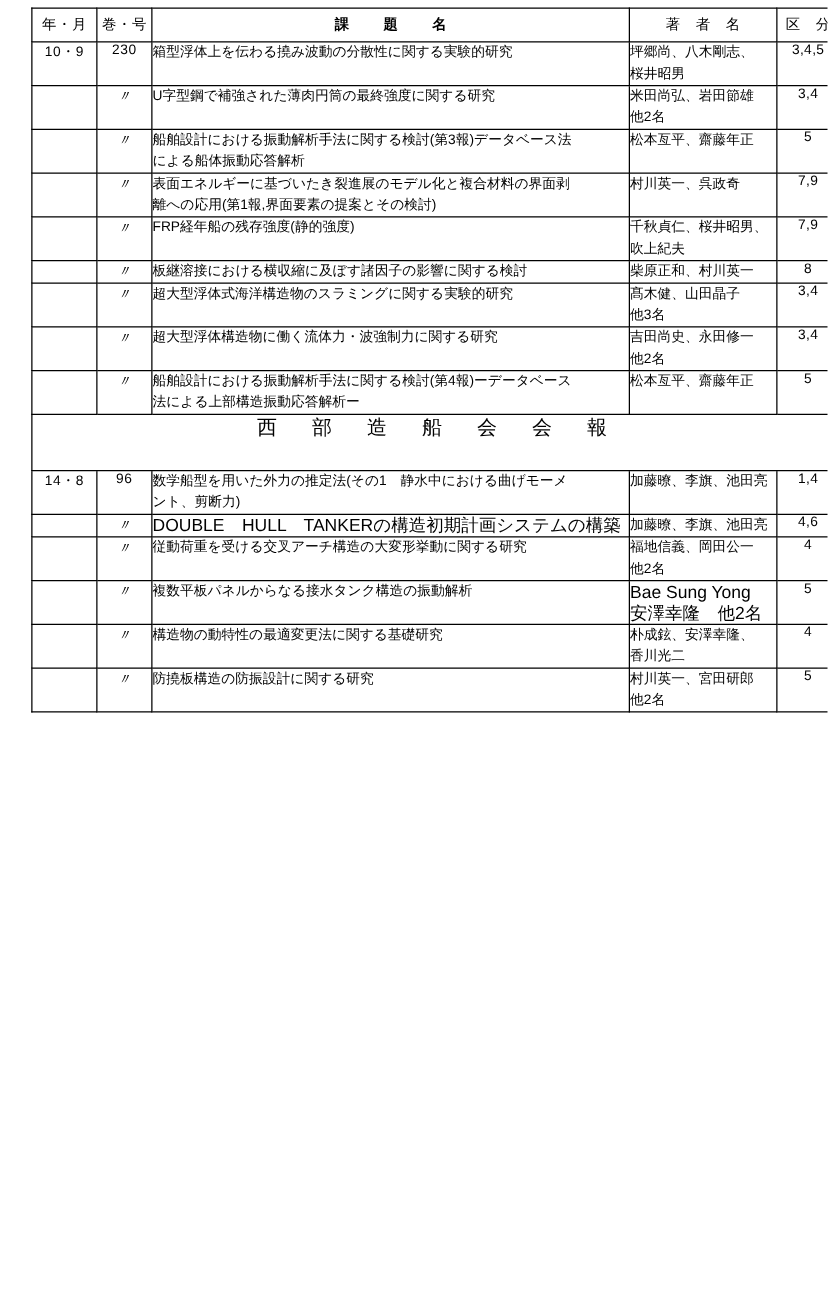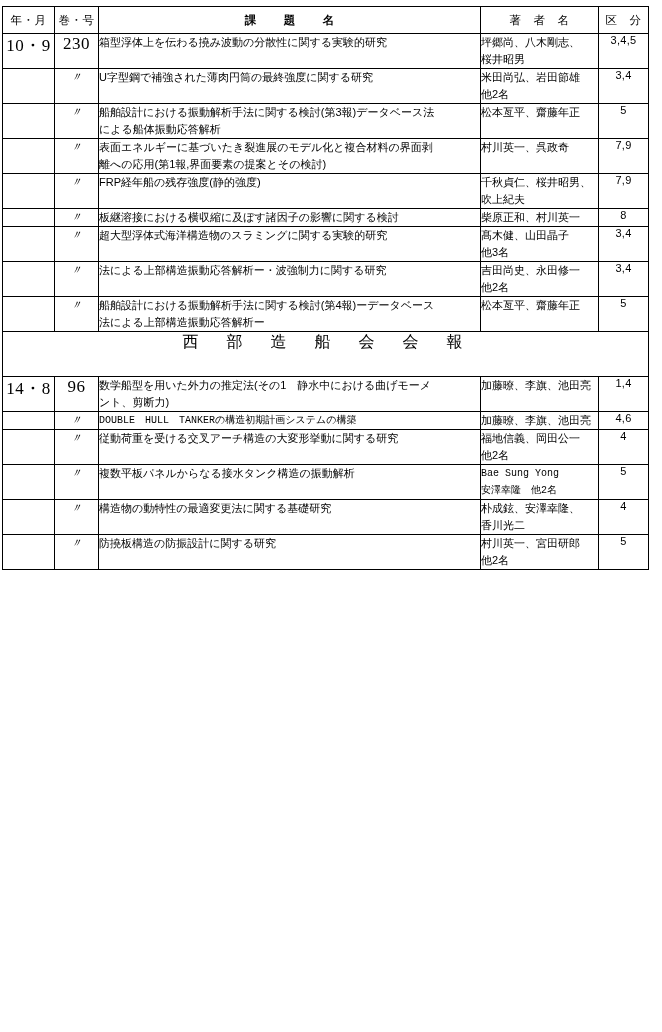--- a/index.html
+++ b/index.html
@@ -12,21 +12,21 @@
     height: 1032px;
     font-family: "Liberation Sans", sans-serif;
     color: #000000;
     -webkit-font-smoothing: none;
   }
   .page {
     position: relative;
     width: 662px;
     height: 1032px;
     box-sizing: border-box;
-    padding: 6px 8px 6px 2px;
+    padding: 6px 8px 6px 25px;
   }
   table.listing {
     border-collapse: collapse;
     table-layout: fixed;
     width: 646px;
     border: 1px solid #000;
   }
   table.listing td,
   table.listing th {
     border: 1px solid #000;
@@ -48,24 +48,23 @@
     line-height: 26px;
     letter-spacing: 0.5px;
   }
   .hdr td.title-h {
     letter-spacing: 8px;
     padding-left: 8px;
     font-weight: bold;
   }
   .cell-date, .cell-vol {
     text-align: center;
-    font-size: 17px;
+    font-size: 11px;
     padding-top: 9px;
     letter-spacing: 0.5px;
-    font-family: Liberation Serif, serif;
   }
   .cell-vol.ditto, .cell-date.ditto {
     font-family: "Liberation Serif", serif;
     font-style: italic;
     font-size: 12px;
   }
   .cell-title {
     font-size: 11px;
     line-height: 17px;
     padding: 8px 6px 8px 8px;
@@ -84,22 +83,22 @@
   }
   .section-row td {
     text-align: center;
     font-size: 16px;
     letter-spacing: 6px;
     height: 44px;
     vertical-align: middle;
     padding-left: 6px;
   }
   .mono {
-    font-family: Liberation Mono, monospace;
-    font-size: 10px;
+    font-family: Liberation Sans, sans-serif;
+    font-size: 14px;
     margin-left: 45px;
   }
   .nowrapline { white-space: pre-wrap; }
 </style>
 </head>
 <body>
 
 <div class="page">
   <table class="listing">
     <colgroup>
@@ -169,21 +168,21 @@
         <td class="cell-date"></td>
         <td class="cell-vol ditto">〃</td>
         <td class="cell-title nowrapline">超大型浮体式海洋構造物のスラミングに関する実験的研究</td>
         <td class="cell-auth nowrapline">髙木健、山田晶子
 他3名</td>
         <td class="cell-cls">3,4</td>
       </tr>
       <tr>
         <td class="cell-date"></td>
         <td class="cell-vol ditto">〃</td>
-        <td class="cell-title nowrapline">法による上部構造振動応答解析ー・波強制力に関する研究</td>
+        <td class="cell-title nowrapline">超大型浮体構造物に働く流体力・波強制力に関する研究</td>
         <td class="cell-auth nowrapline">吉田尚史、永田修一
 他2名</td>
         <td class="cell-cls">3,4</td>
       </tr>
       <tr>
         <td class="cell-date"></td>
         <td class="cell-vol ditto">〃</td>
         <td class="cell-title nowrapline">船舶設計における振動解析手法に関する検討(第4報)ーデータベース
 法による上部構造振動応答解析ー</td>
         <td class="cell-auth nowrapline">松本亙平、齋藤年正</td>

